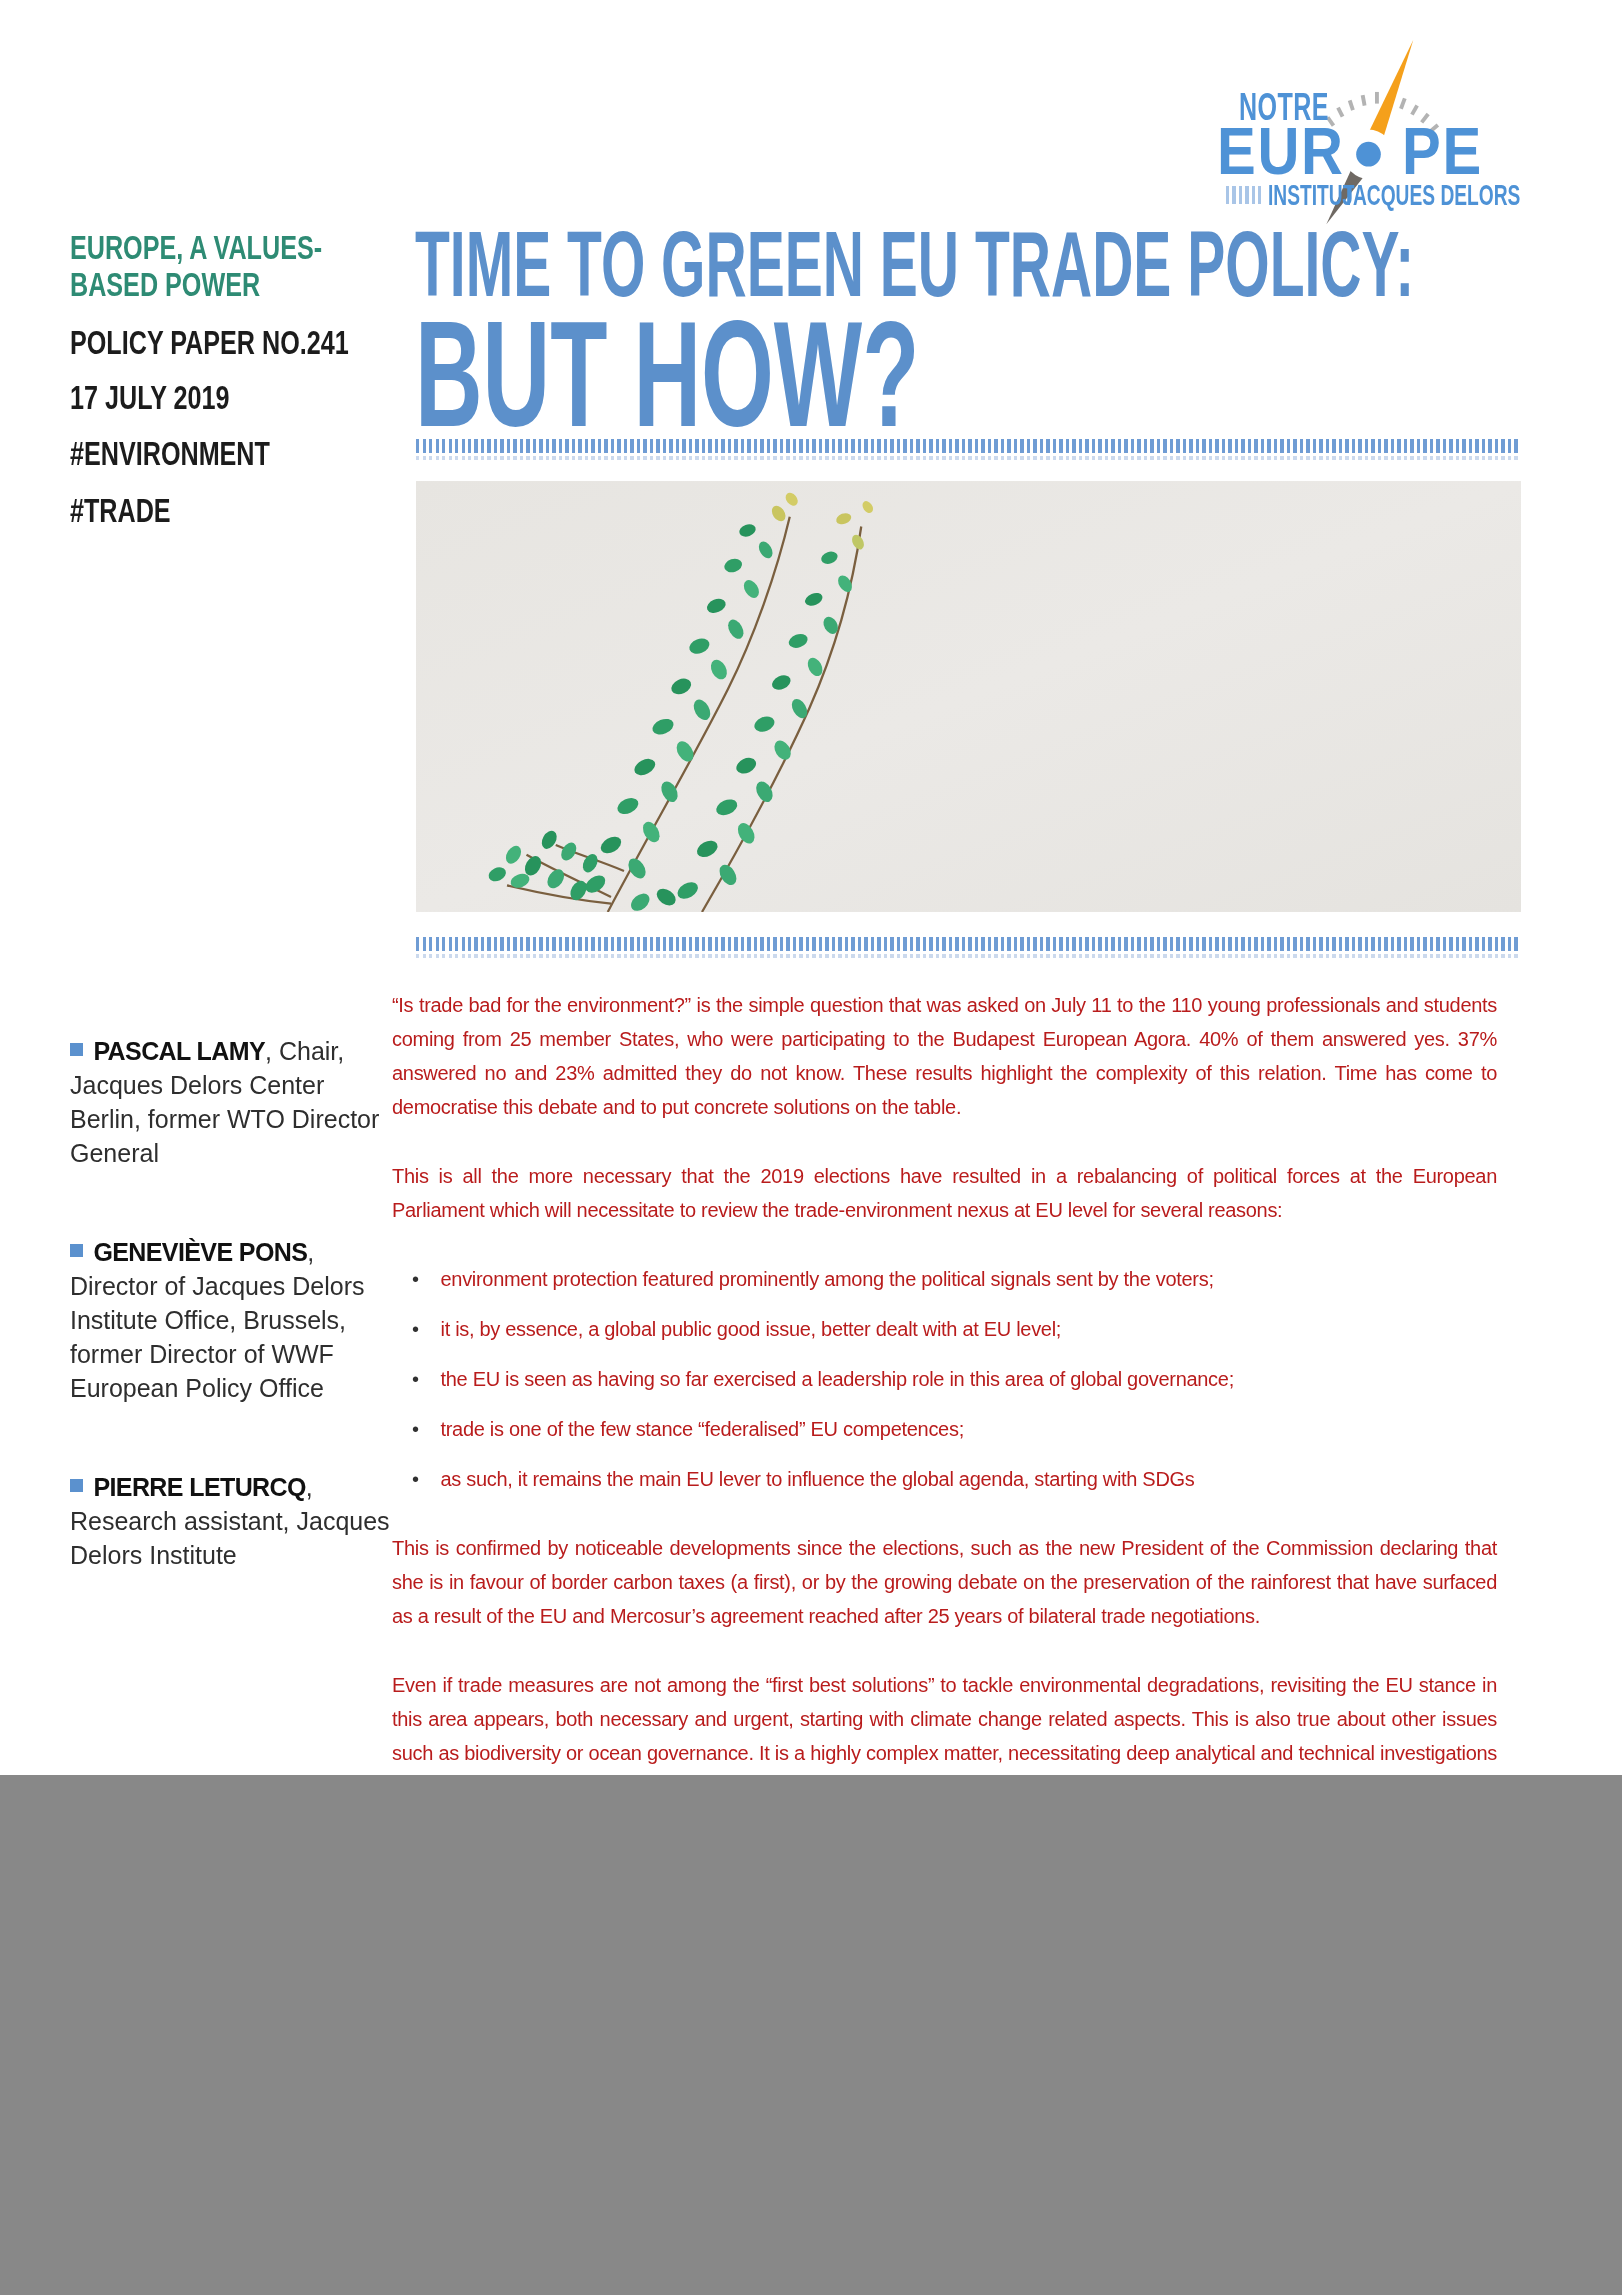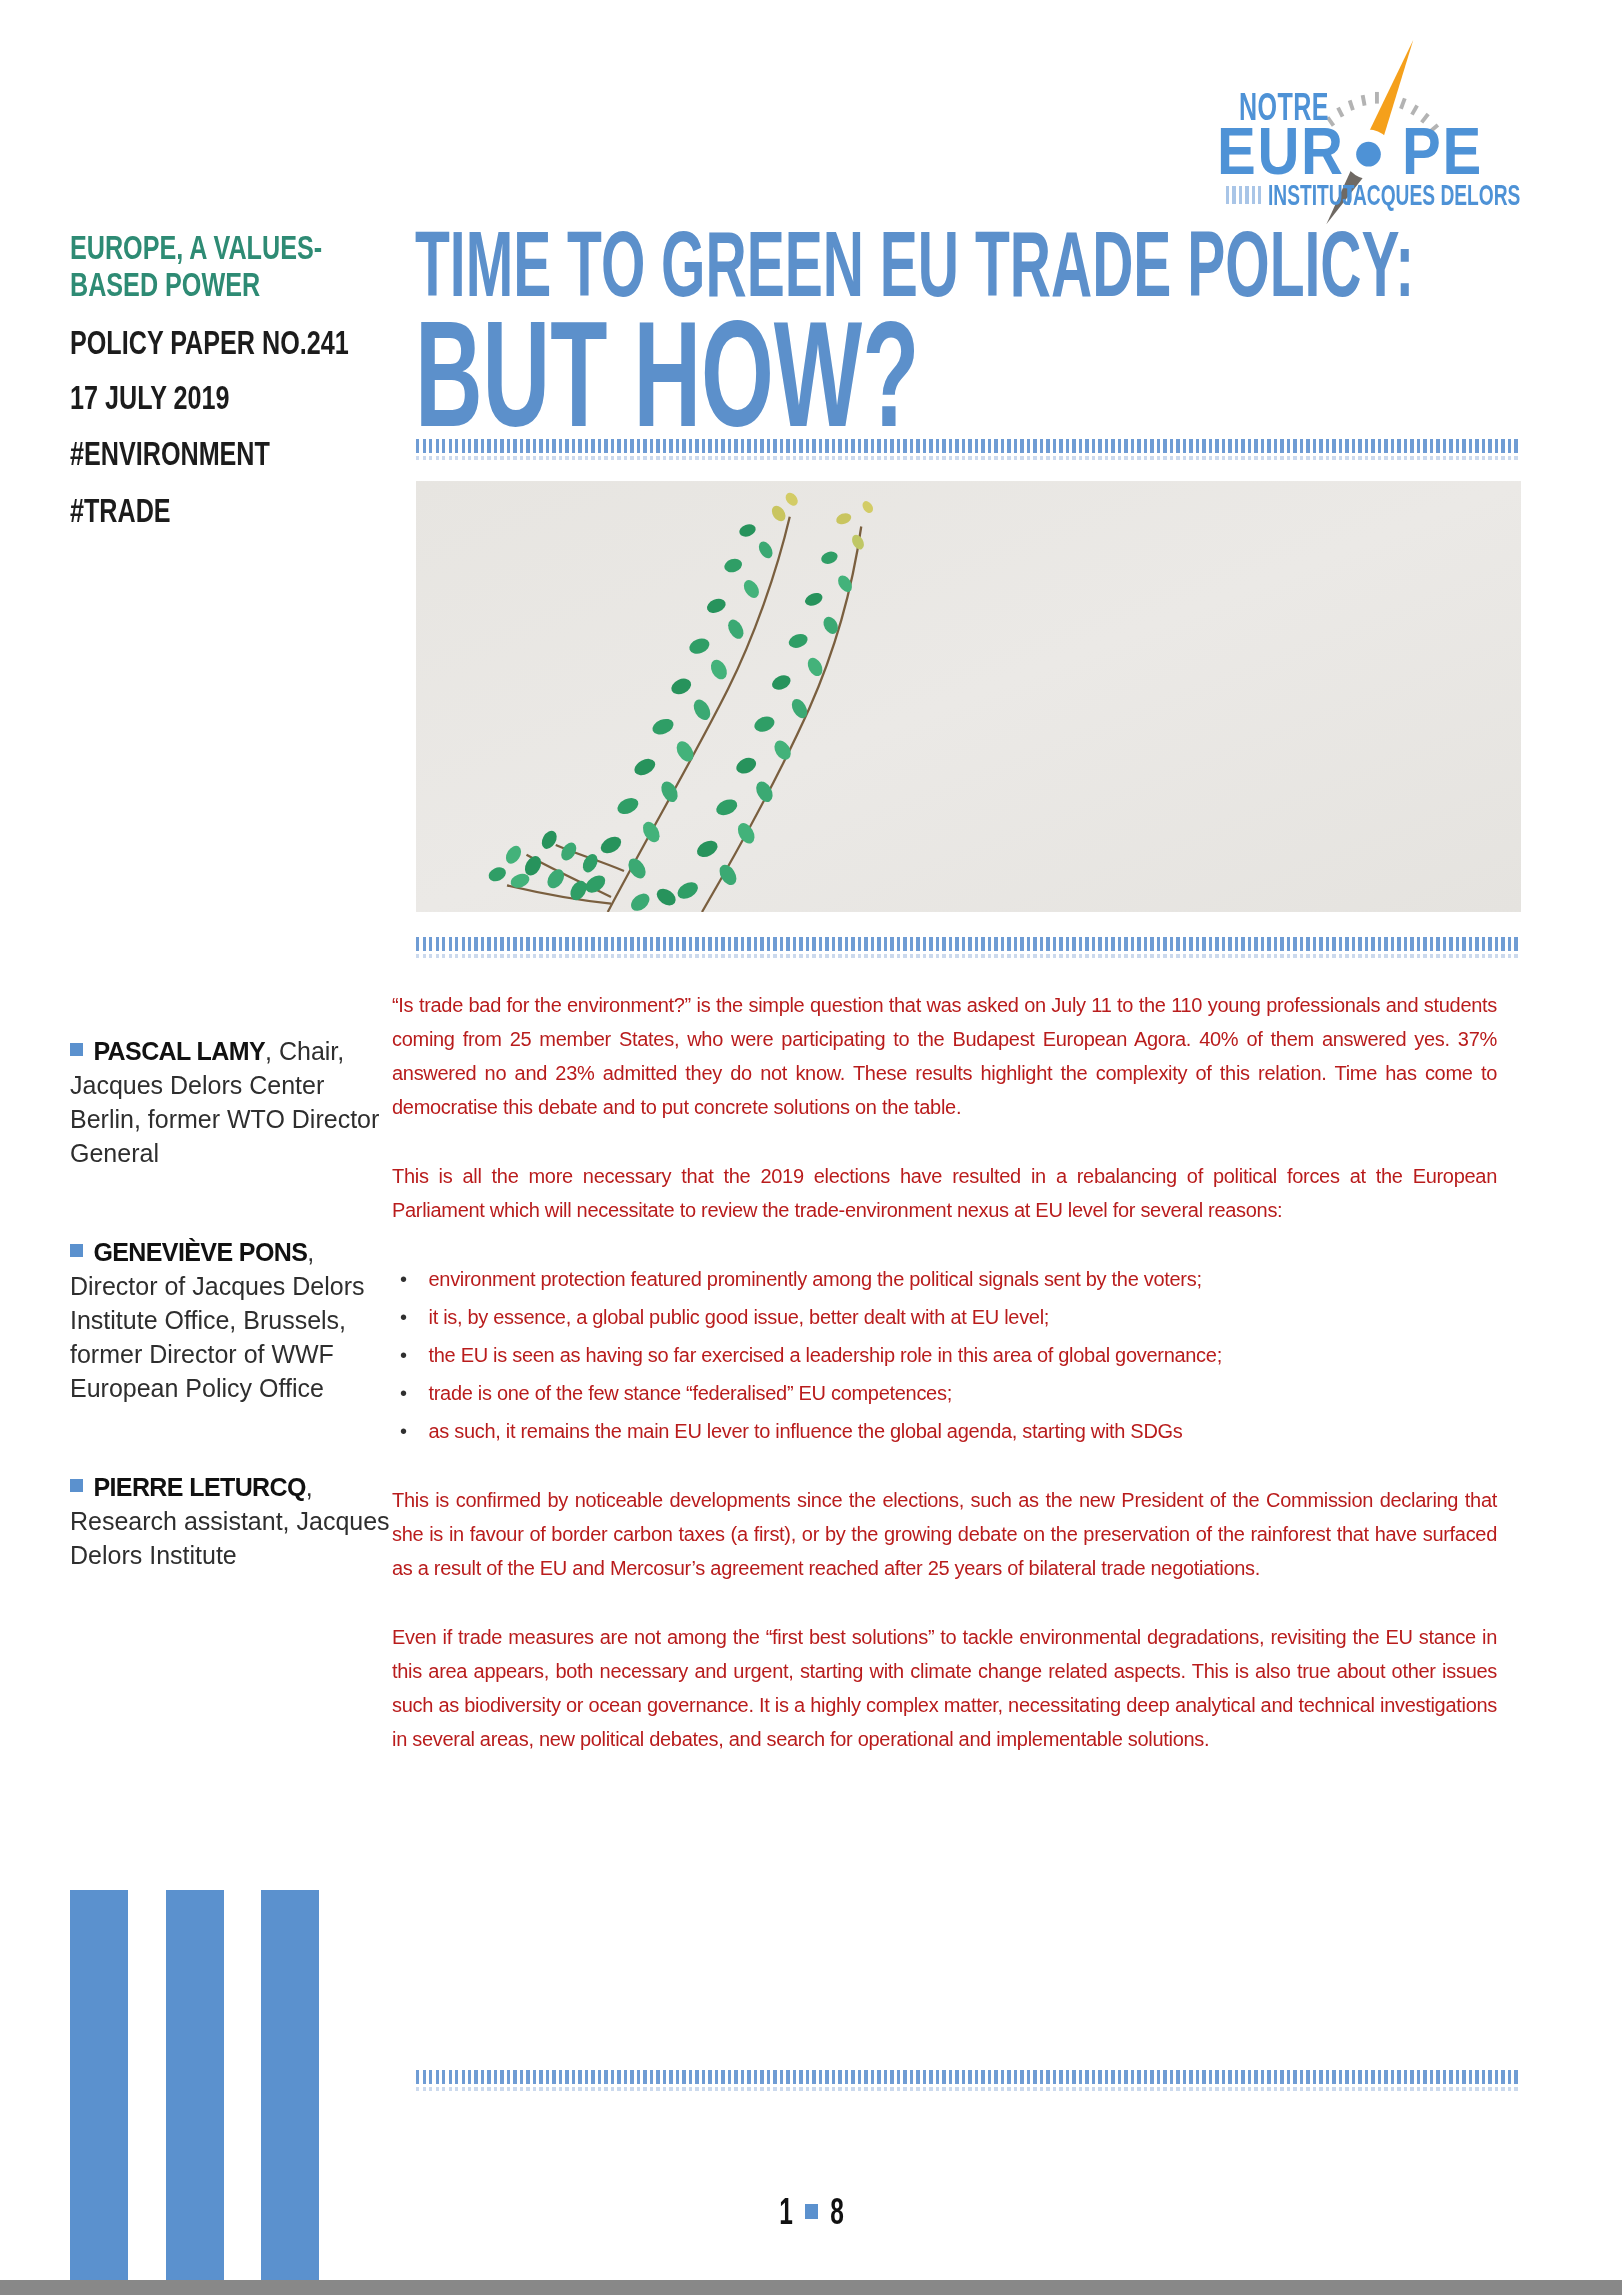--- a/index.html
+++ b/index.html
@@ -1,17 +1,17 @@
 <!DOCTYPE html>
 <html style="font-size:10.4px"><head>
 <meta charset="utf-8">
 <style>
   html,body{margin:0;padding:0;background:#888;}
   .page{
-    position:relative;width:1623px;height:2280px;background:#ffffff;
+    position:relative;width:1623px;height:1775px;background:#ffffff;
     font-family:"Liberation Sans",sans-serif;overflow:hidden;margin:0 auto;
   }
   
   .logo{position:absolute;left:1217px;top:70px;width:303px;height:136px;}
   .logo-svg{position:absolute;left:0;top:-39px;width:303px;height:201px;overflow:visible;z-index:1;}
   .logo-notre{
     position:absolute;left:22px;top:15.6px;z-index:2;
     font-size:38px;font-weight:bold;color:#4E92D6;letter-spacing:0.6px;
     transform:scaleX(0.66);transform-origin:left top;white-space:nowrap;
   }
@@ -87,21 +87,21 @@
   .photo{position:absolute;left:416px;top:481px;width:1105px;height:431px;margin:0;}
   .photo svg{display:block;}
   
   .bodycol{
     position:absolute;left:392px;top:988px;width:1105px;
     font-size:20px;line-height:34px;color:#b91c1c;letter-spacing:-0.3px;
     text-align:justify;
   }
   .bodycol p{margin:0 0 35px 0;}
   .bodycol ul{list-style:none;margin:0 0 35px 0;padding:0;}
-  .bodycol li{position:relative;padding-left:32.5px;margin:4px;}
+  .bodycol li{position:relative;padding-left:32.5px;margin:16px;}
   .bodycol li::before{content:"\2022";position:absolute;left:3.9px;color:#303030;}
   
   .vbar{position:absolute;top:1890px;height:406px;width:58px;background:#5B91CE;}
   .vbar1{left:70px;}
   .vbar2{left:166px;}
   .vbar3{left:261px;}
   
   .pageno{
     position:absolute;left:0;top:2192px;width:1623px;height:39px;
     display:flex;justify-content:center;align-items:center;gap:9.7px;

